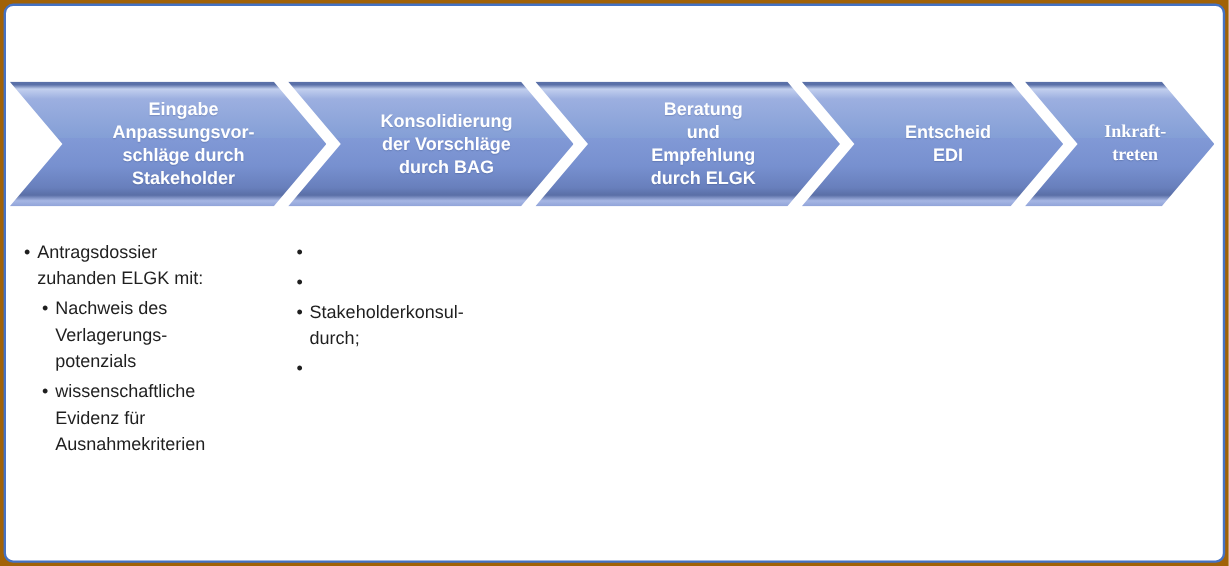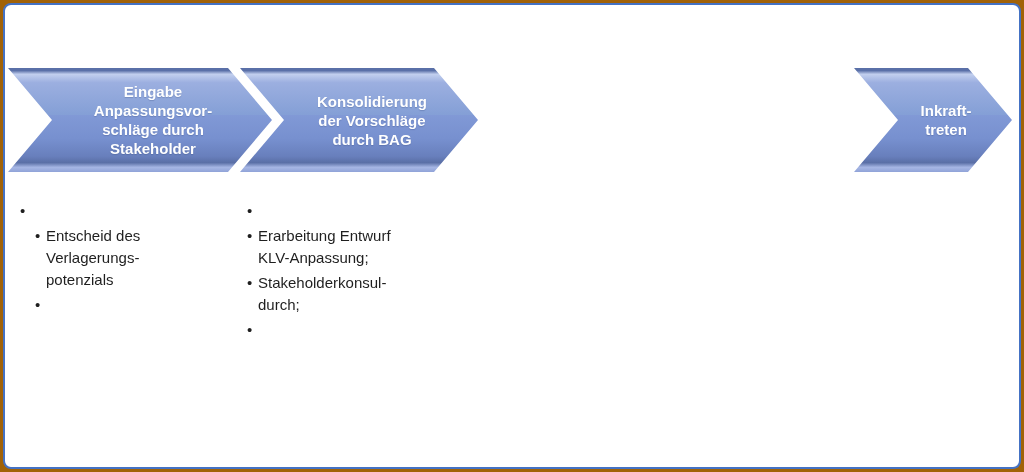--- a/index.html
+++ b/index.html
@@ -55,21 +55,21 @@
     font-size: 15px;
     line-height: 19px;
     text-align: center;
     white-space: pre-line;
     text-shadow: 0 1px 1px rgba(40, 60, 110, 0.25);
   }
   .a1 { left: 8px;   width: 264px; }
   .a2 { left: 240px; width: 238px; align-items: center; }
   .a3 { left: 446px; width: 254px; }
   .a4 { left: 668px; width: 218px; }
-  .a5 { left: 854px; width: 158px; }
+  .a5 { left: 854px; width: 158px; font-family: Liberation Serif, serif; }
 
   
   .notes {
     position: absolute;
     top: 200px;
     color: #1f1f1f;
     font-size: 15px;
     line-height: 22px;
   }
   .notes-1 { left: 20px;  width: 212px; }
@@ -100,48 +100,61 @@
     <div class="label">Eingabe
 Anpassungsvor-
 schläge durch
 Stakeholder</div>
   </div>
   <div class="chevron a2">
     <div class="label">Konsolidierung
 der Vorschläge
 durch BAG</div>
   </div>
+  <div class="chevron a3">
+    <div class="label">Beratung
+und
+Empfehlung
+durch ELGK</div>
+  </div>
+  <div class="chevron a4">
+    <div class="label">Entscheid
+EDI</div>
+  </div>
   <div class="chevron a5">
     <div class="label">Inkraft-
 treten</div>
   </div>
 
   <div class="notes notes-1">
     <div class="li">
       <span class="bullet">•</span>
+      <span class="text">Antragsdossier
+zuhanden ELGK mit:</span>
     </div>
     <div class="li nested">
       <span class="bullet">•</span>
-      <span class="text">Entscheid des
+      <span class="text">Nachweis des
 Verlagerungs-
 potenzials</span>
     </div>
     <div class="li nested">
       <span class="bullet">•</span>
+      <span class="text">wissenschaftliche
+Evidenz für
+Ausnahmekriterien</span>
     </div>
   </div>
 
   <div class="notes notes-2">
     <div class="li">
       <span class="bullet">•</span>
     </div>
     <div class="li">
       <span class="bullet">•</span>
-      <span class="text">Erarbeitung Entwurf
-KLV-Anpassung;</span>
     </div>
     <div class="li">
       <span class="bullet">•</span>
       <span class="text">Stakeholderkonsul-
 durch;</span>
     </div>
     <div class="li">
       <span class="bullet">•</span>
     </div>
   </div>

